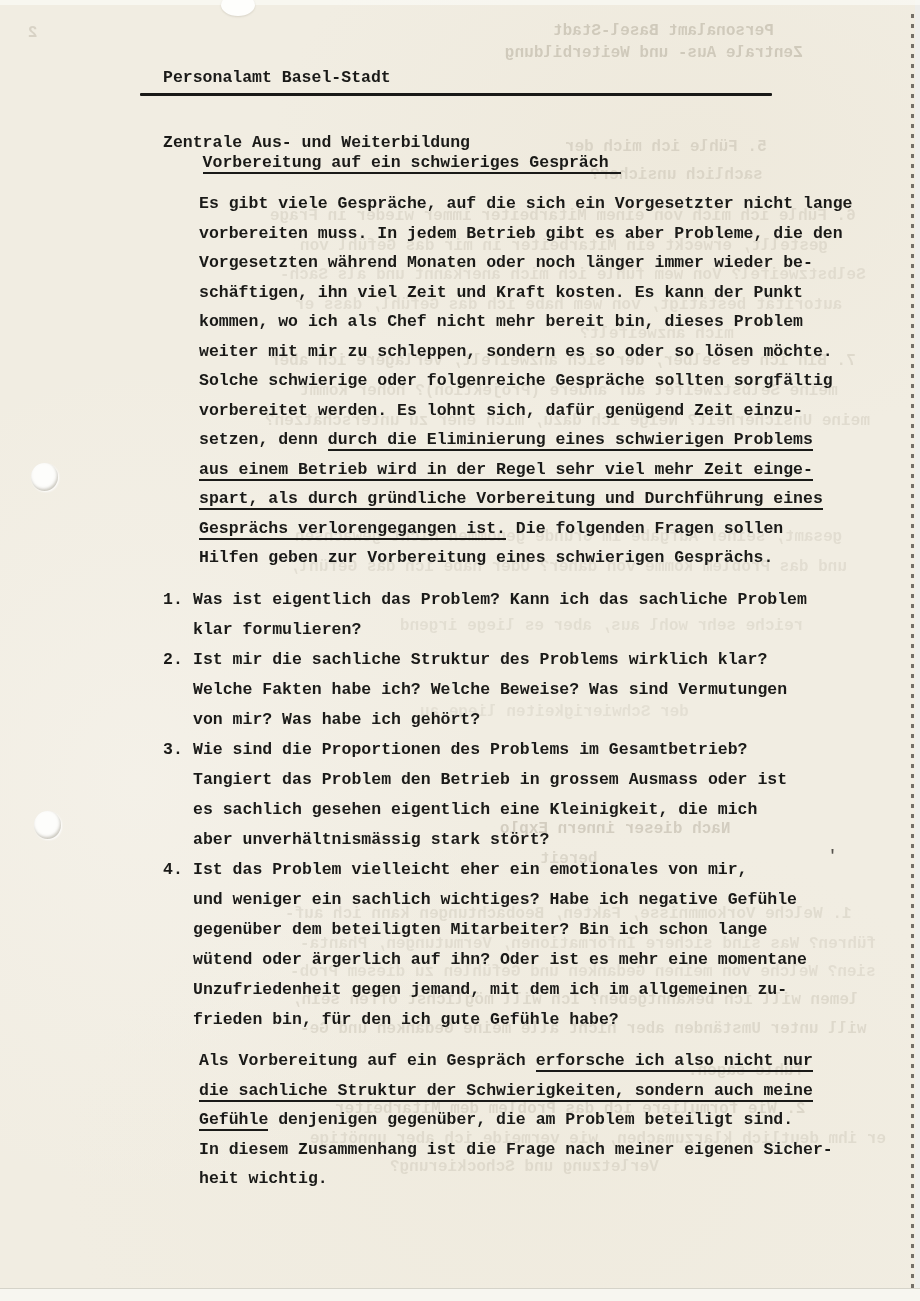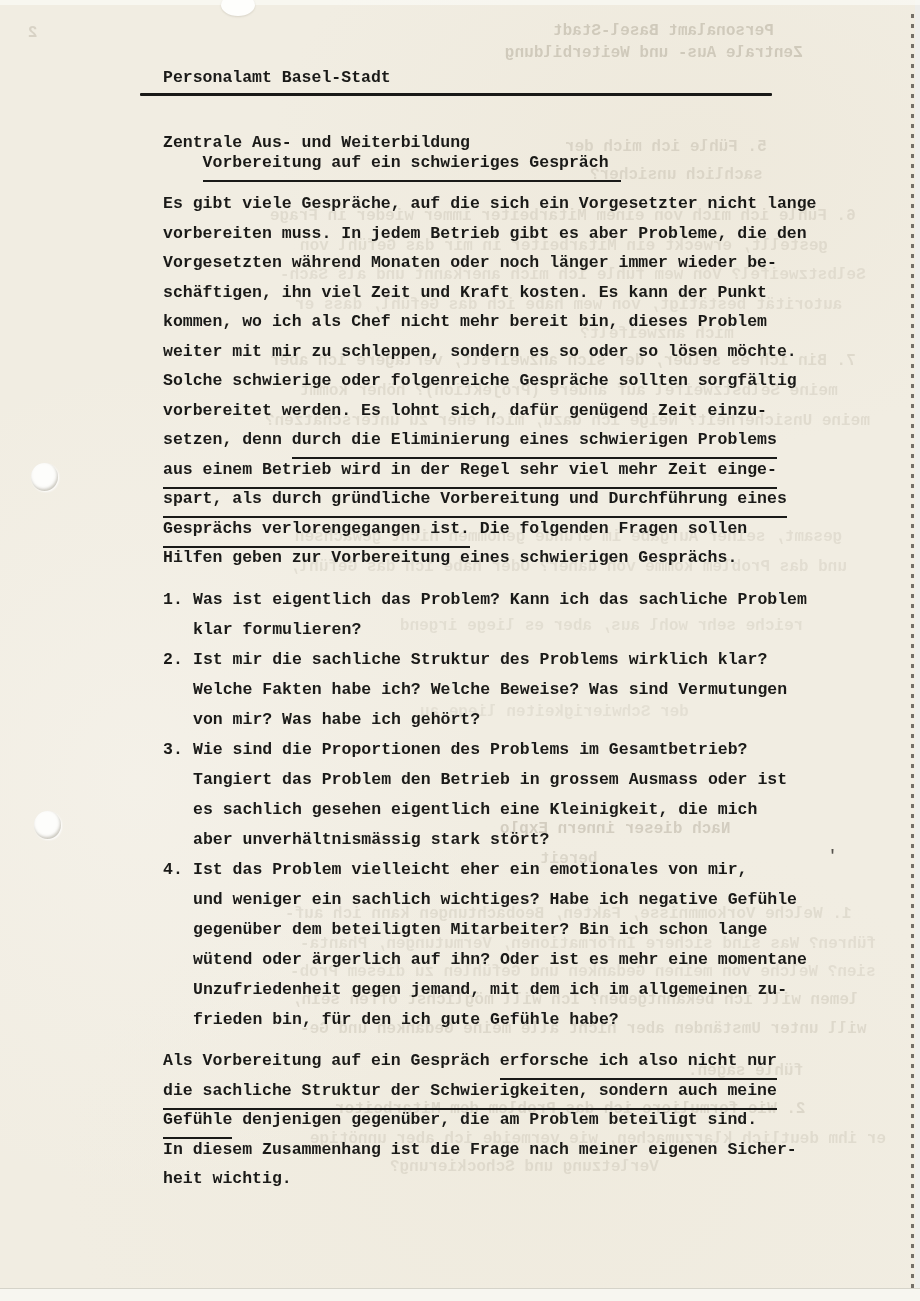--- a/index.html
+++ b/index.html
@@ -15,22 +15,22 @@
       radial-gradient(ellipse 700px 500px at 60% 90%, rgba(238,233,219,.5), rgba(0,0,0,0) 70%);
     font-family:"Liberation Mono","DejaVu Sans Mono",monospace;
     font-weight:700;
     color:#1a1a18;
     font-size:16.5px;
   }
   .header{position:absolute;left:163px;top:24px;line-height:21.5px;white-space:pre;}
   .rule{position:absolute;left:140px;top:93px;width:632px;height:3px;background:#191917;border-radius:1px;}
   .title{position:absolute;left:163px;top:134px;white-space:pre;}
   .title .ul{padding-right:12px;}
-  .ul{border-bottom:2px solid #1a1a18;padding-bottom:8px;}
-  .textblock{position:absolute;white-space:pre;}
+  .ul{border-bottom:2px solid #1a1a18;padding-bottom:0;}
+  .textblock{position:absolute;white-space:pre;margin-left:36px;}
   #intro{left:163px;top:189px;line-height:29.5px;}
   #intro .tl{height:29.5px;}
   #list{position:absolute;left:163px;top:585px;line-height:30px;white-space:pre;}
   #list .tl{height:30px;}
   .item{position:relative;padding-left:30px;}
   .num{position:absolute;left:0;top:0;}
   #closing{left:163px;top:1046px;line-height:29.5px;}
   #closing .tl{height:29.5px;}
   .bleed-layer{position:absolute;inset:0;pointer-events:none;}
   .bleed{

